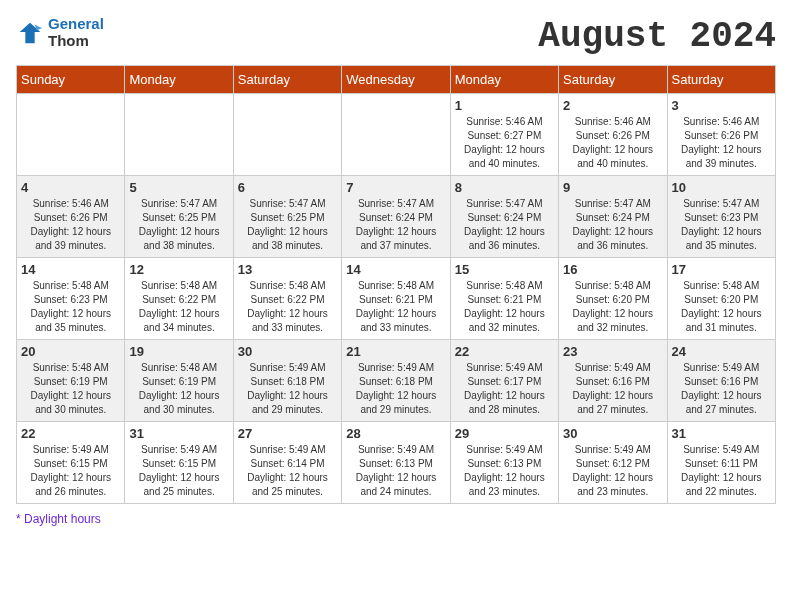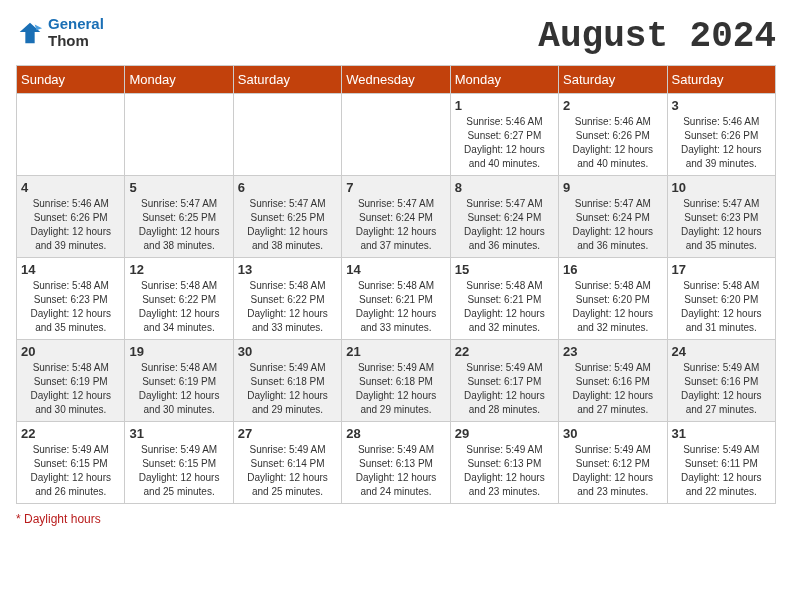--- a/index.html
+++ b/index.html
@@ -71,21 +71,21 @@
     }
     .day-info {
       font-size: 10px;
       line-height: 1.4;
       color: #333;
       text-align: center;
     }
     .footer-note {
       margin-top: 8px;
       font-size: 12px;
-      color: #b91c1c;
+      color: #6d28d9;
     }
   </style>
 </head>
 <body>
 
 <div class="header-area">
   <div class="logo">
     <svg class="logo-bird" viewBox="0 0 30 30">
       <polygon points="15,4 26,14 20,14 20,26 10,26 10,14 4,14" fill="#1a6fb5"></polygon>
       <polygon points="20,6 28,10 22,12" fill="#4da0e0"></polygon>

